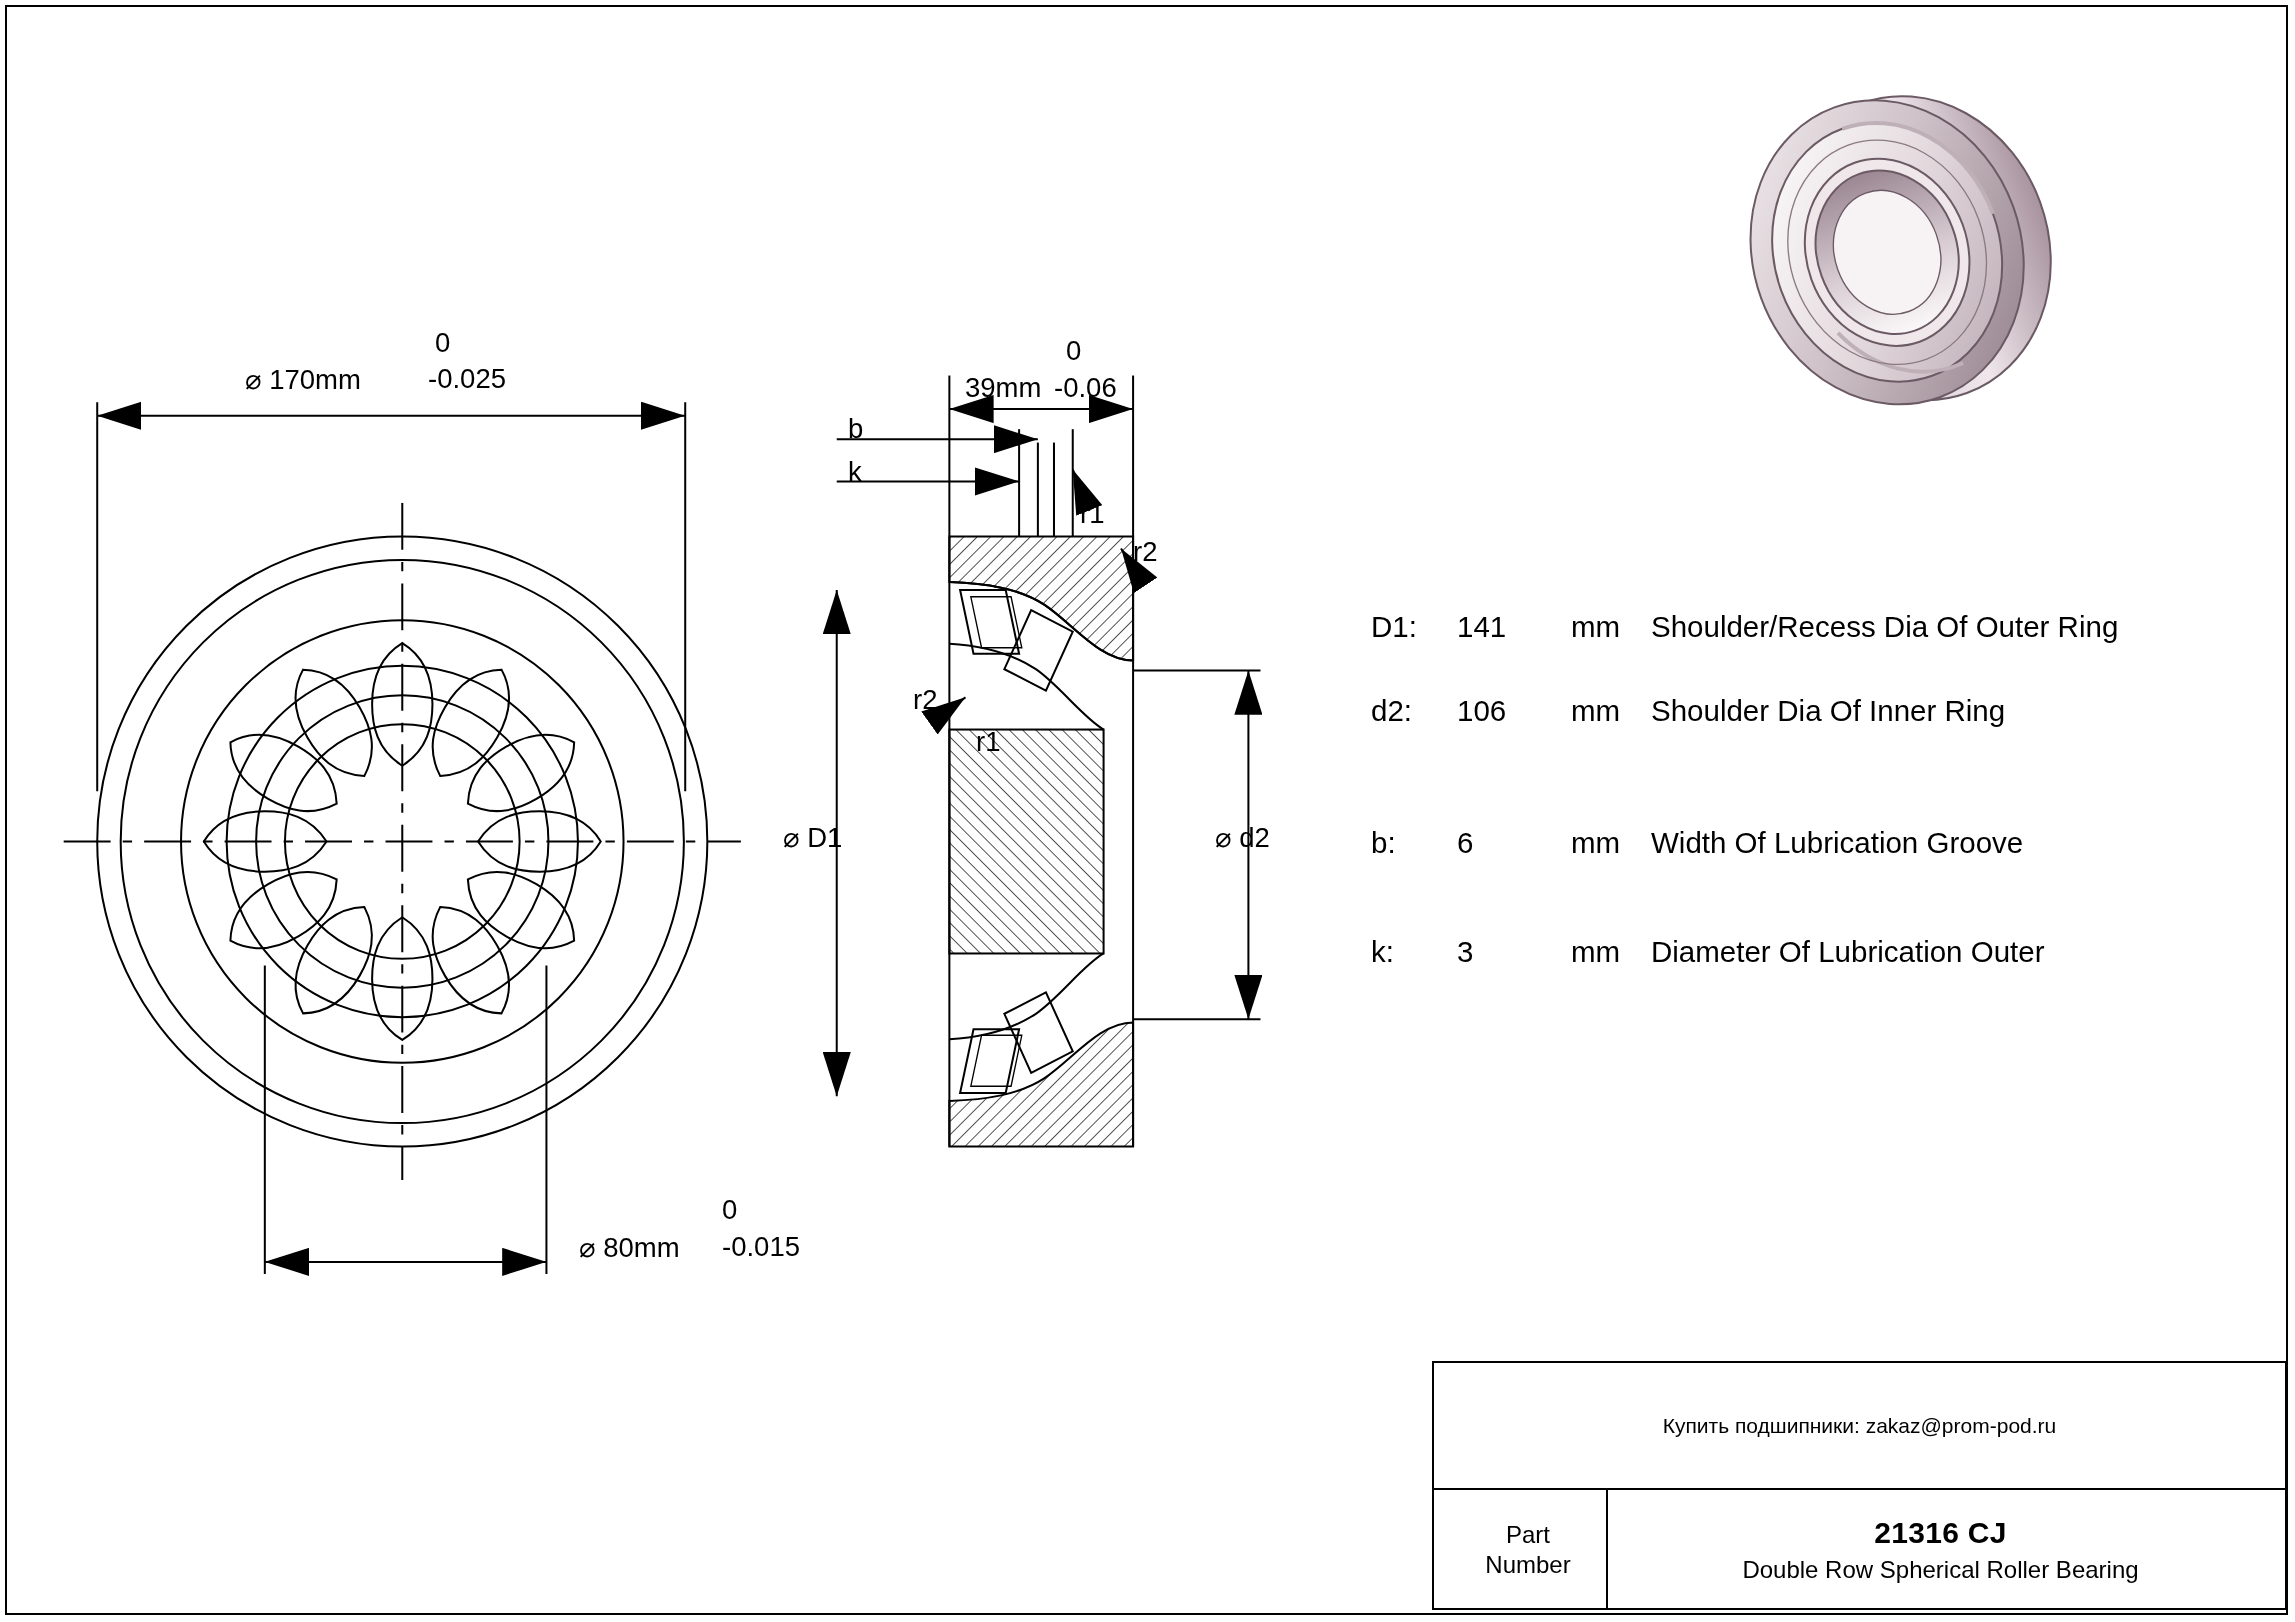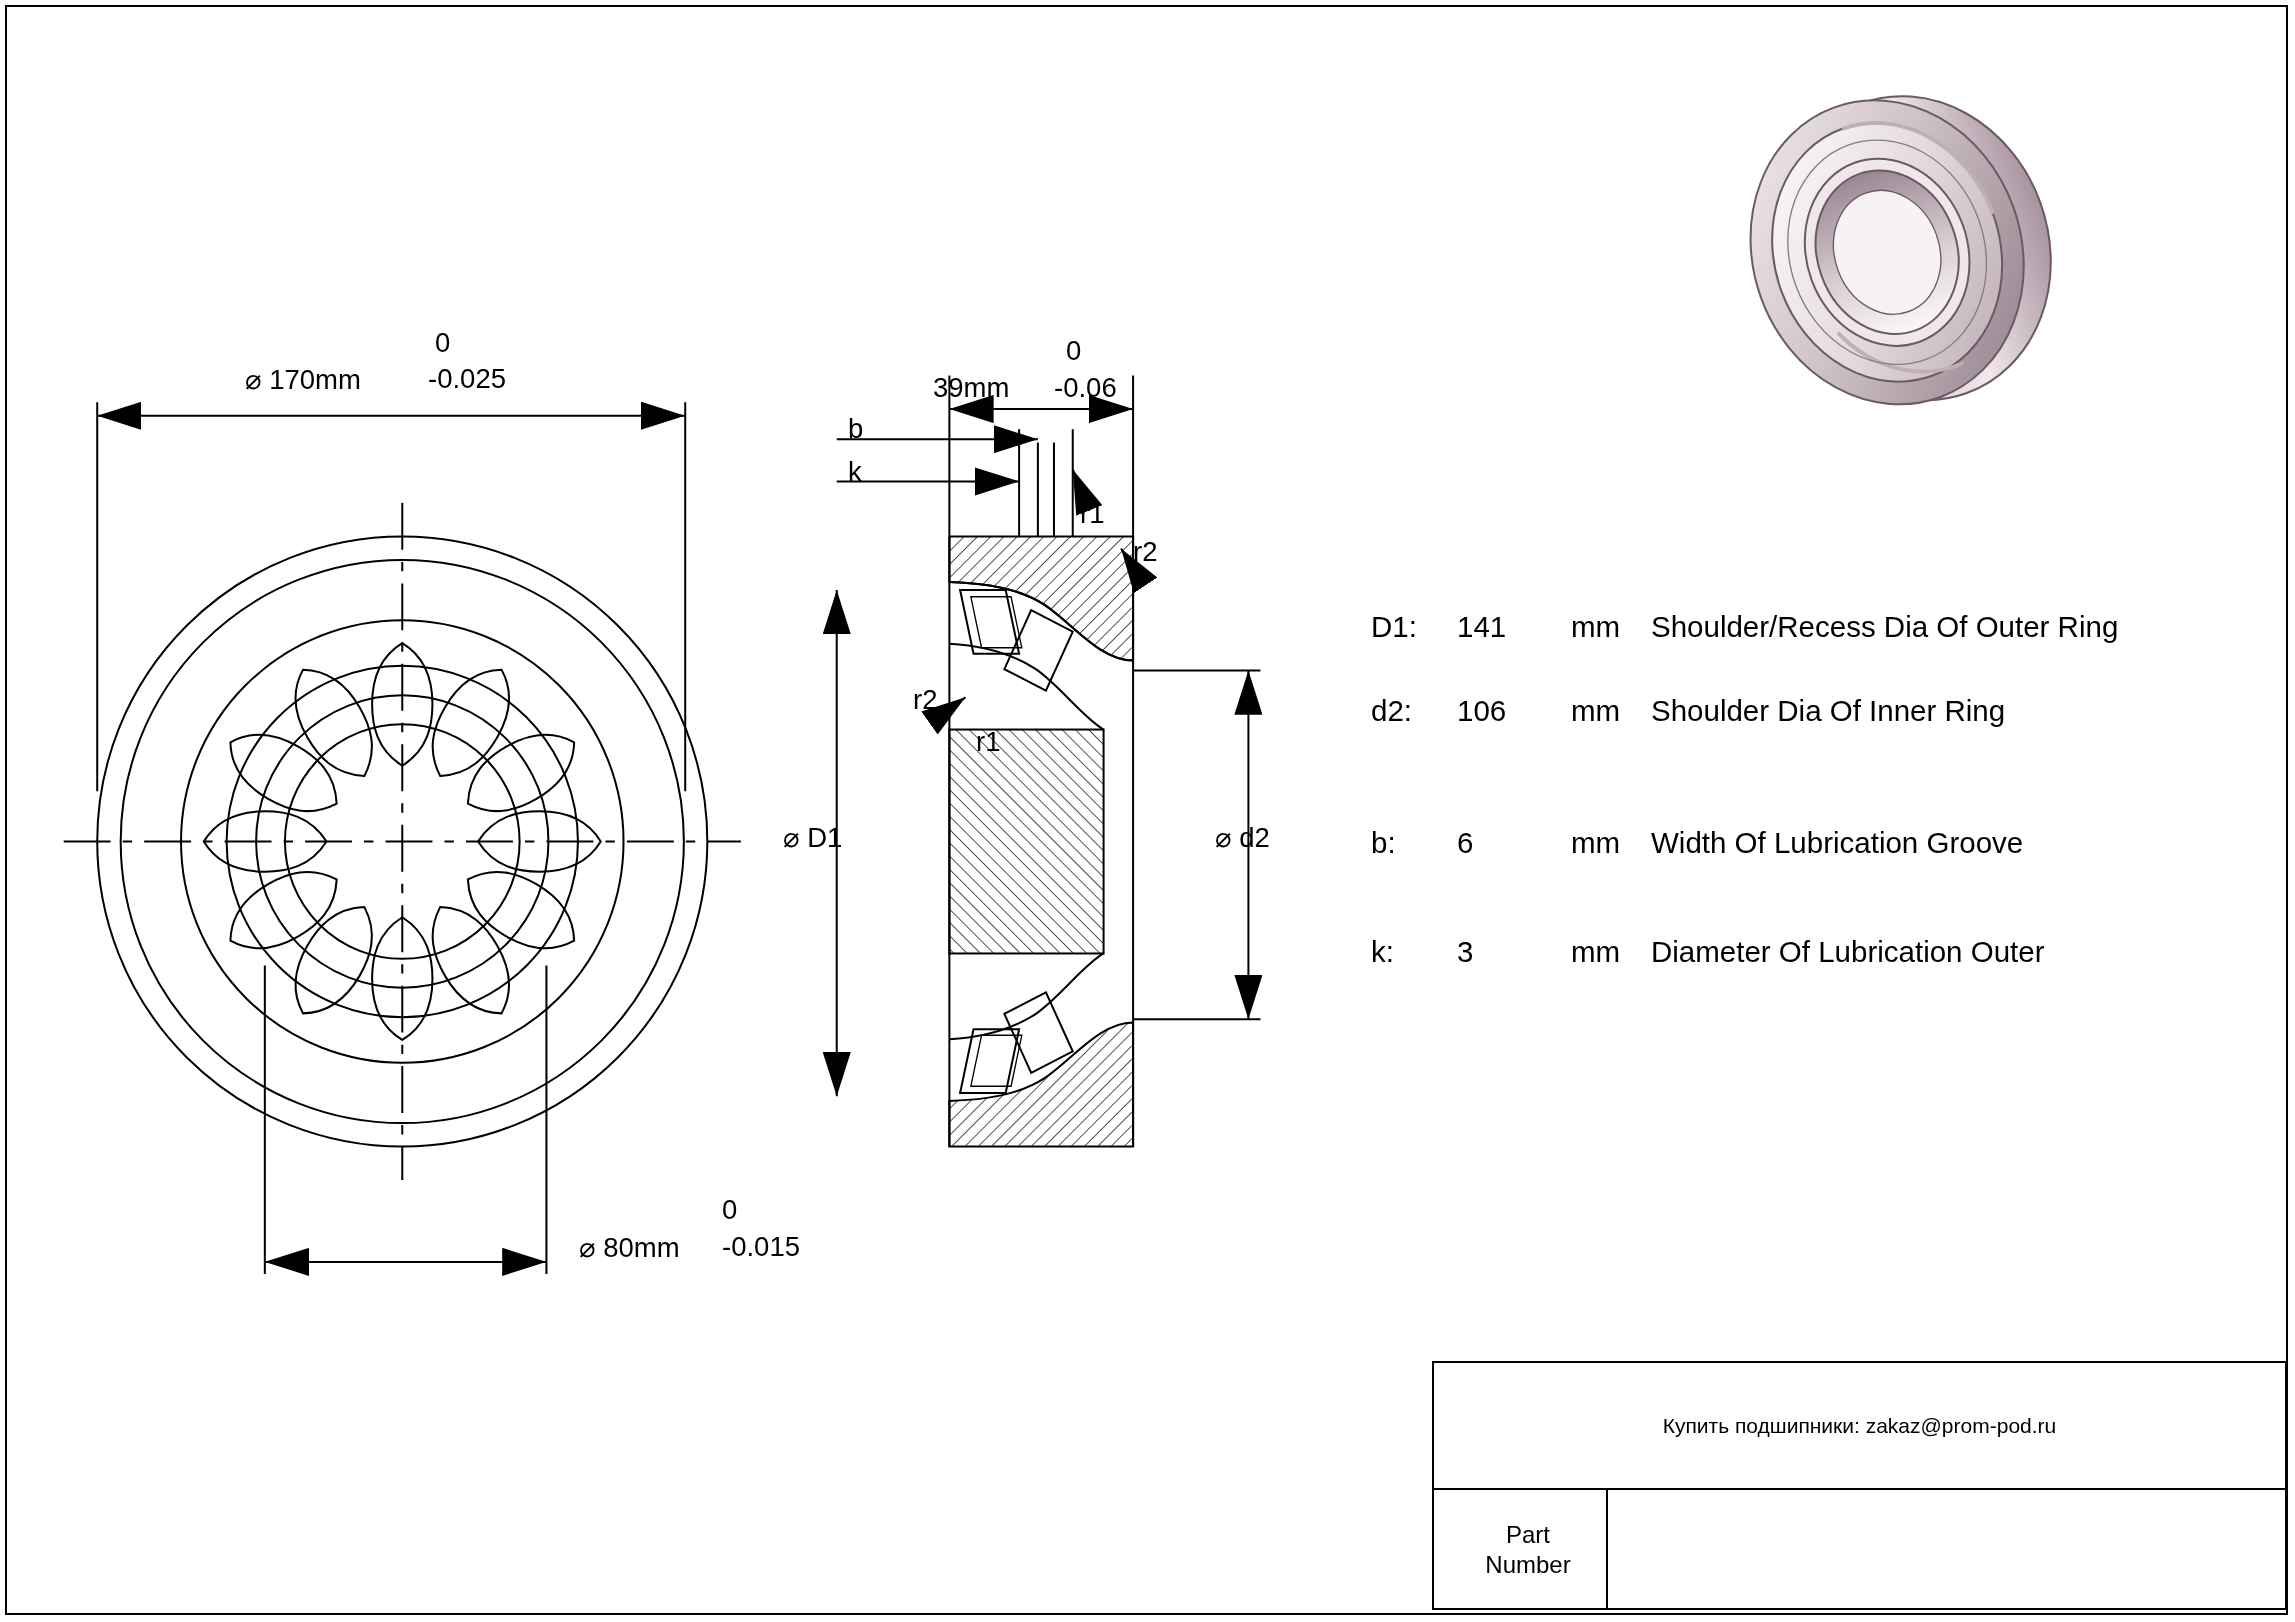--- a/index.html
+++ b/index.html
@@ -302,21 +302,21 @@
 
   <div class="lbl dim" style="left:435px; top:327px;">0</div>
   <div class="lbl dim" style="left:245px; top:363px;">⌀ 170mm</div>
   <div class="lbl dim" style="left:428px; top:363px;">-0.025</div>
 
   <div class="lbl dim" style="left:722px; top:1194px;">0</div>
   <div class="lbl dim" style="left:567px; top:1231px;margin-left:12px;">⌀ 80mm</div>
   <div class="lbl dim" style="left:722px; top:1231px;">-0.015</div>
 
   <div class="lbl dim" style="left:1066px; top:335px;">0</div>
-  <div class="lbl dim" style="left:933px; top:372px;">39mm</div>
+  <div class="lbl dim" style="left:965px; top:372px;">39mm</div>
   <div class="lbl dim" style="left:1054px; top:372px;">-0.06</div>
 
   <div class="lbl dim" style="left:848px; top:413px;">b</div>
   <div class="lbl dim" style="left:848px; top:456px;">k</div>
   <div class="lbl dim" style="left:1080px; top:498px;">r1</div>
   <div class="lbl dim" style="left:1133px; top:536px;">r2</div>
   <div class="lbl dim" style="left:913px; top:684px;">r2</div>
   <div class="lbl dim" style="left:976px; top:726px;">r1</div>
   <div class="lbl dim" style="left:783px; top:821px;">⌀ D1</div>
   <div class="lbl dim" style="left:1215px; top:821px;">⌀ d2</div>
@@ -351,16 +351,20 @@
 
 
   <div class="titleblock">
     <div class="tb-top">
       <span class="tb-url">Купить подшипники: zakaz@prom-pod.ru</span>
     </div>
     <div class="tb-left">
       <span>Part</span>
       <span>Number</span>
     </div>
+    <div class="tb-right">
+      <span class="tb-part">21316 CJ</span>
+      <span class="tb-desc">Double Row Spherical Roller Bearing</span>
+    </div>
   </div>
 
 </div>
 
 
 </body></html>

